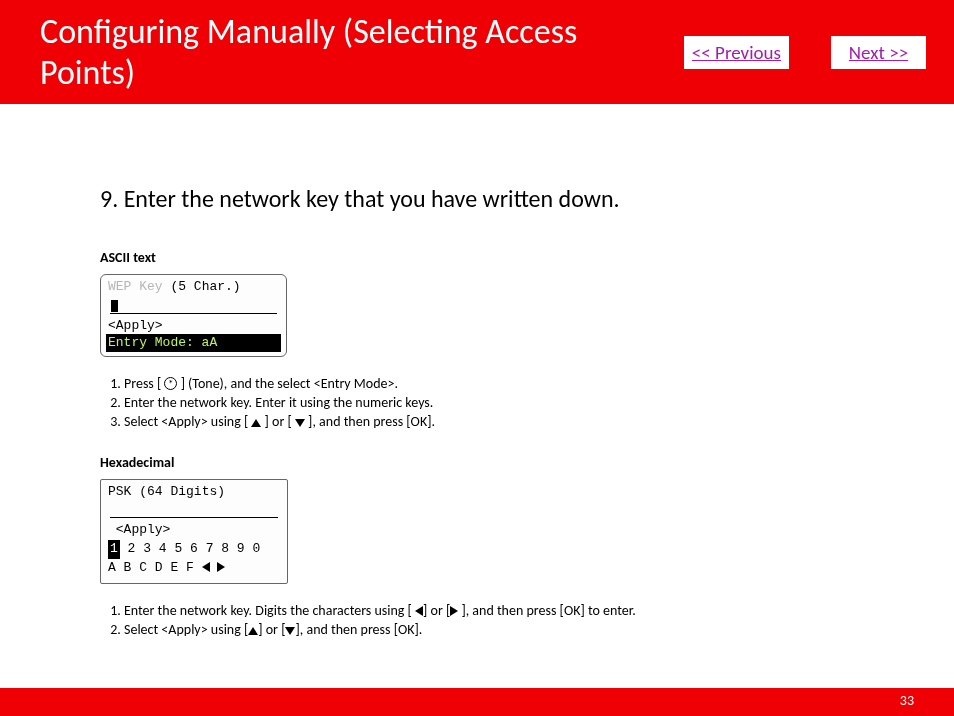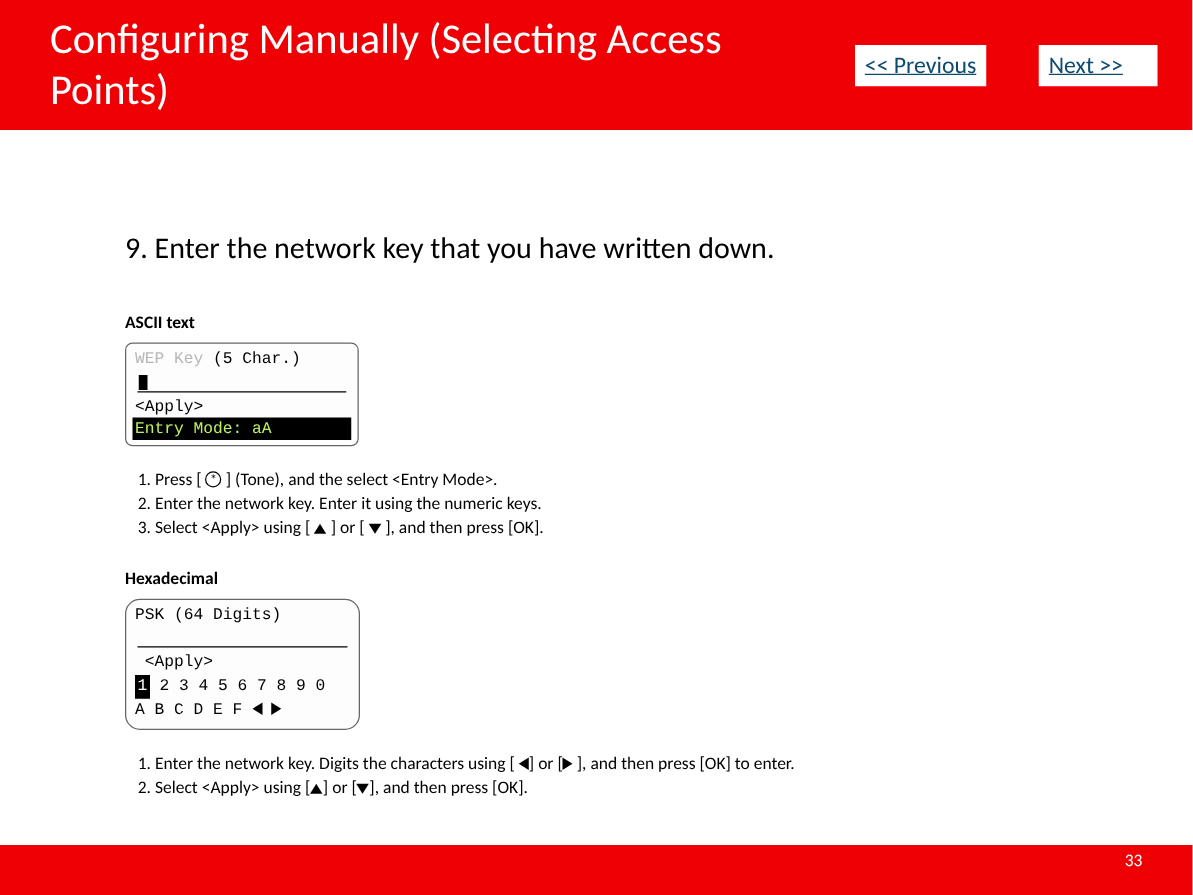--- a/index.html
+++ b/index.html
@@ -14,25 +14,26 @@
     gap: 20px;
   }
   .title {
     color: #fff;
     font-size: 34px;
     font-weight: 300;
     flex: 1;
   }
   .nav-btn {
     background: #fff;
-    color: #0c4a6e;
+    color: #a21caf;
     text-decoration: underline;
     font-size: 19px;
     padding: 5px 8px;
     min-width: 95px;
+    text-align: center;
     cursor: pointer;
     font-family: inherit;
   }
   .nav-btn.next { margin-left: 22px; }
 
   .content {
     padding: 80px 40px 0 100px;
   }
   .step-heading {
     font-size: 24px;
@@ -76,21 +77,21 @@
   .inv-digit {
     display:inline-block;
     background:#000;
     color:#fff;
     padding:0 2px;
   }
 
   .lcd2 {
     width: 188px;
     border: 1px solid #666;
-    border-radius: 12px;
+    border-radius: 2px;
     background: #fdfdfd;
     font-family: "Courier New", monospace;
     font-size: 13px;
     line-height: 1.45;
     padding: 3px 5px 5px;
     margin-bottom: 18px;
   }
   .lcd2 .row { white-space: pre; padding: 0 2px; }
   .lcd2 .input-line { border-bottom: 1px solid #000; margin: 1px 4px 3px; height: 16px; }
 
@@ -119,21 +120,21 @@
     vertical-align: -1px;
   }
   .tri.up { border-left:5px solid transparent; border-right:5px solid transparent; border-bottom:8px solid #000; }
   .tri.down { border-left:5px solid transparent; border-right:5px solid transparent; border-top:8px solid #000; }
   .tri.left { border-top:5px solid transparent; border-bottom:5px solid transparent; border-right:8px solid #000; }
   .tri.right { border-top:5px solid transparent; border-bottom:5px solid transparent; border-left:8px solid #000; }
 
   .footer {
     position: absolute;
     bottom: 0; left: 0; right: 0;
-    height: 40px;
+    height: 28px;
     background: #ee0004;
     color: #fff;
     text-align: right;
     font-size: 14px;
     padding: 4px 40px 0 0;
   }
 </style>
 </head>
 <body>
 

